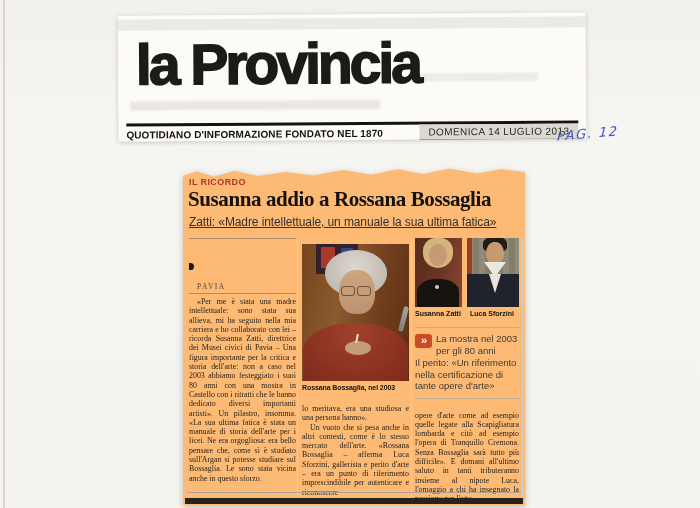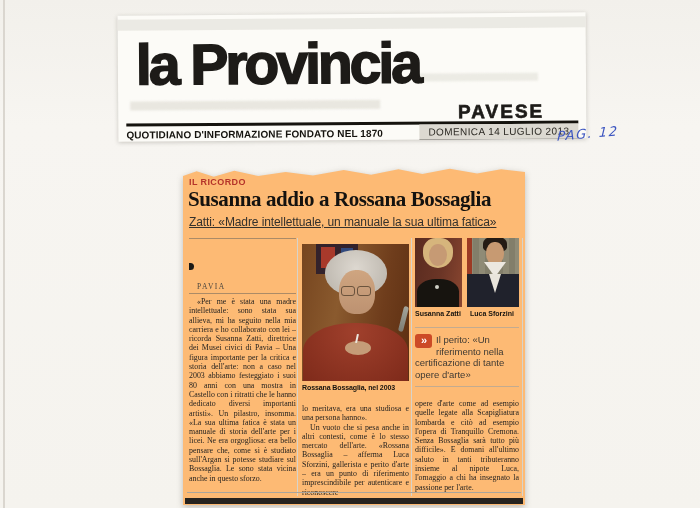--- a/index.html
+++ b/index.html
@@ -145,21 +145,20 @@
 </head>
 <body>
 
 <div class="scan-edge"></div>
 
 <div class="masthead">
   <div class="ghost1"></div>
   <div class="ghost2"></div>
   <div class="ghost3"></div>
   <div class="mast-title">la Provincia</div>
-  <div class="mast-edition">PAVESE</div>
   <div class="mast-bar">
     <div class="mast-tagline">QUOTIDIANO D'INFORMAZIONE FONDATO NEL 1870</div>
     <div class="mast-datebox">DOMENICA 14 LUGLIO 2013</div>
   </div>
 </div>
 
 <div class="pen-note">PAG. 12</div>
 
 <div class="article-wrap">
 <div class="article">
@@ -222,20 +221,21 @@
       </div>
     </div>
     <div class="portrait-captions">
       <div class="portrait-caption">Susanna Zatti</div>
       <div class="portrait-caption">Luca Sforzini</div>
     </div>
     <div class="pullquote-block">
       <div class="rule-light"></div>
       <div style="padding-top:5px; overflow:hidden;">
         <div class="quote-icon">»</div>
+        <div class="quote-text">La mostra nel 2003 per gli 80 anni</div>
         <div class="quote-text quote-line2">Il perito: «Un riferimento nella certificazione di tante opere d'arte»</div>
       </div>
       <div class="rule-light" style="margin-top:6px;"></div>
     </div>
     <p class="bodytext last">opere d'arte come ad esempio quelle legate alla Scapigliatura lombarda e citò ad esempio l'opera di Tranquillo Cremona. Senza Bossaglia sarà tutto più difficile». E domani all'ultimo saluto in tanti tributeranno insieme al nipote Luca, l'omaggio a chi ha insegnato la passione per l'arte.</p>
   </div>
 
   <div class="bottom-rule"></div>
   <div class="bottom-band"></div>
 </div>

